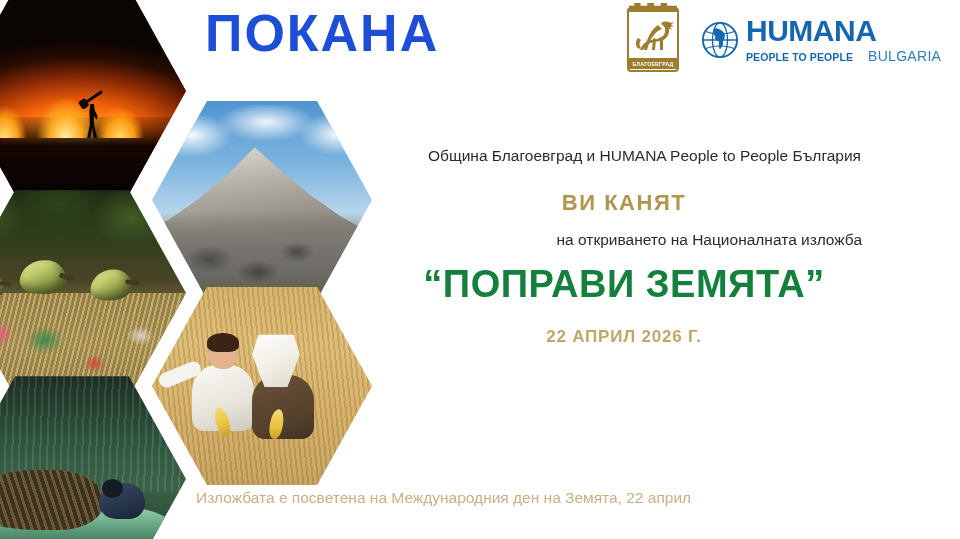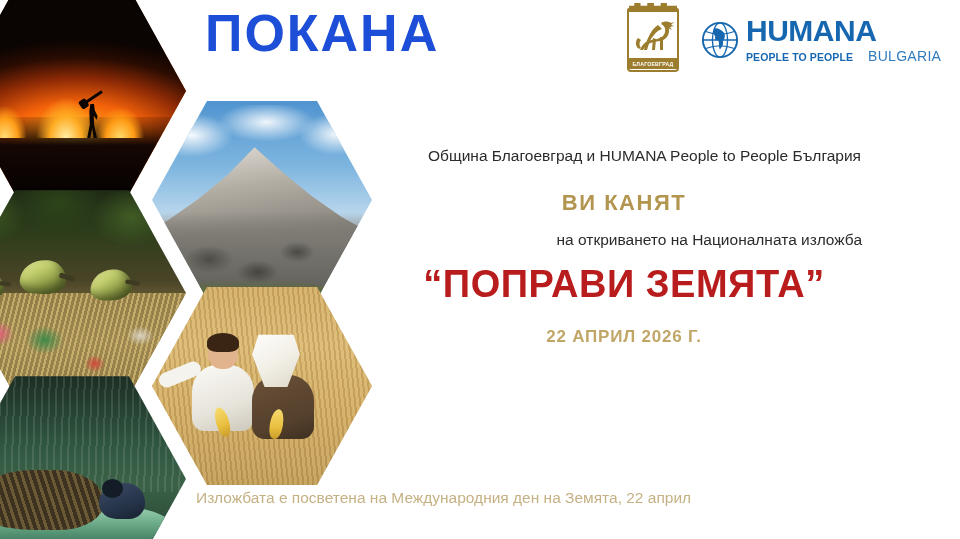--- a/index.html
+++ b/index.html
@@ -289,21 +289,21 @@
     letter-spacing: 1.5px;
   }
   .line-opening {
     position: absolute; left: 386px; top: 231px; width: 476px;
     text-align: right;
     font-size: 15.5px; color: #2b2b2b;
   }
   .exhibition-title {
     position: absolute; left: 381px; top: 263px; width: 486px;
     text-align: center;
-    font-size: 38px; font-weight: bold; color: #b91c1c;
+    font-size: 38px; font-weight: bold; color: #15803d;
     letter-spacing: 0.5px;
     white-space: nowrap;
   }
   .line-date {
     position: absolute; left: 386px; top: 327px; width: 476px;
     text-align: center;
     font-size: 17px; font-weight: bold; color: #c0a767;
     letter-spacing: 0.8px;
   }
   .details {

